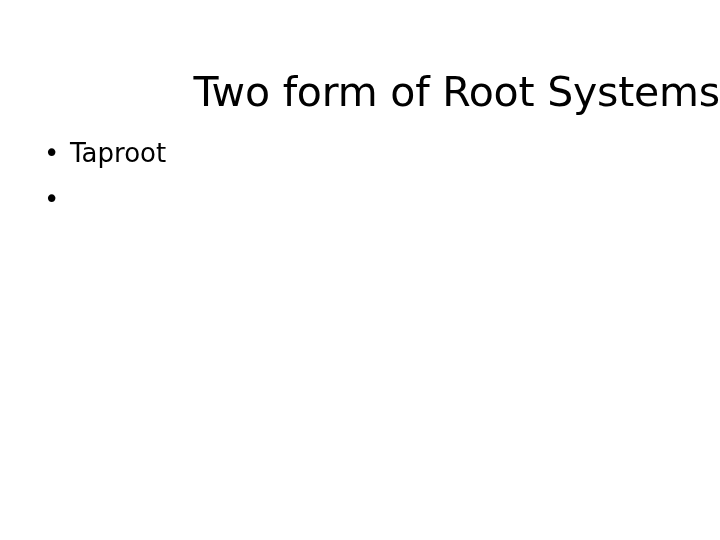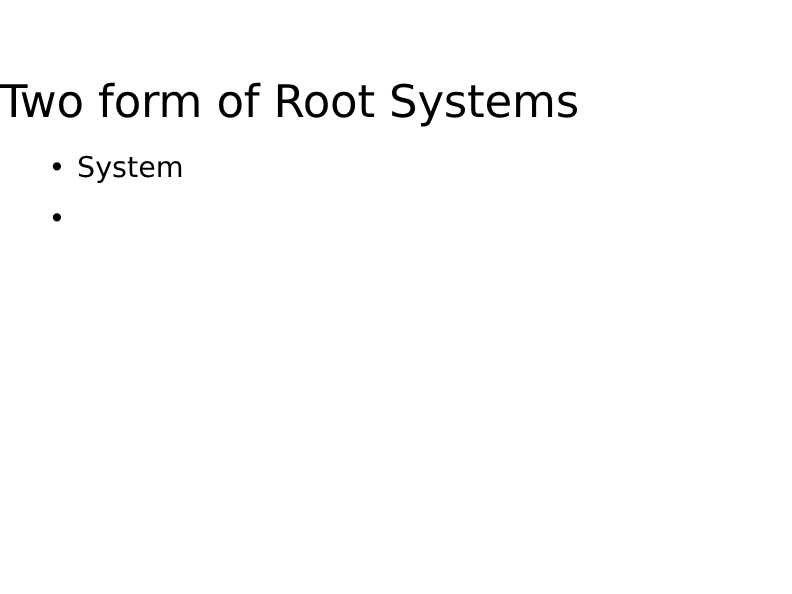--- a/index.html
+++ b/index.html
@@ -21,21 +21,21 @@
     background: #ffffff;
     box-sizing: border-box;
   }
 
   
   .slide-title {
     position: absolute;
     left: 0;
     top: 40px;
     width: 720px;
-    text-align: left;
+    text-align: right;
     font-size: 41px;
     font-weight: 400;
     line-height: 50px;
     color: #000000;
     letter-spacing: -0.2px;
     white-space: nowrap;
   }
 
   
   .body-list {
@@ -79,21 +79,21 @@
 <body>
 
 <div class="slide">
 
   <h1 class="slide-title">Two form of Root Systems</h1>
 
   <ul class="body-list">
 
     <li class="bullet-item">
       <span class="bullet-marker">•</span>
-      <span class="bullet-label">System</span>
+      <span class="bullet-label">Taproot</span>
     </li>
 
     <li class="bullet-item">
       <span class="bullet-marker">•</span>
     </li>
 
   </ul>
 
 </div>
 

